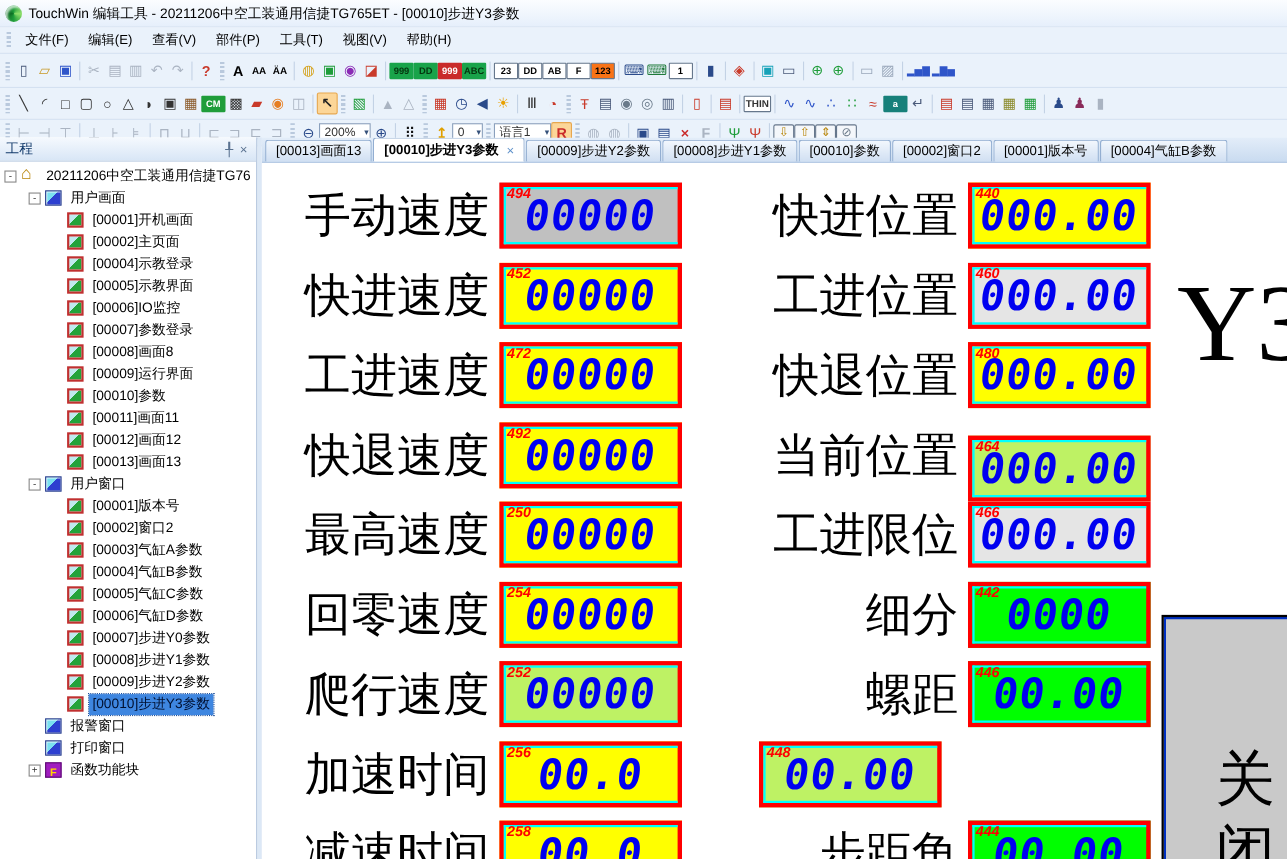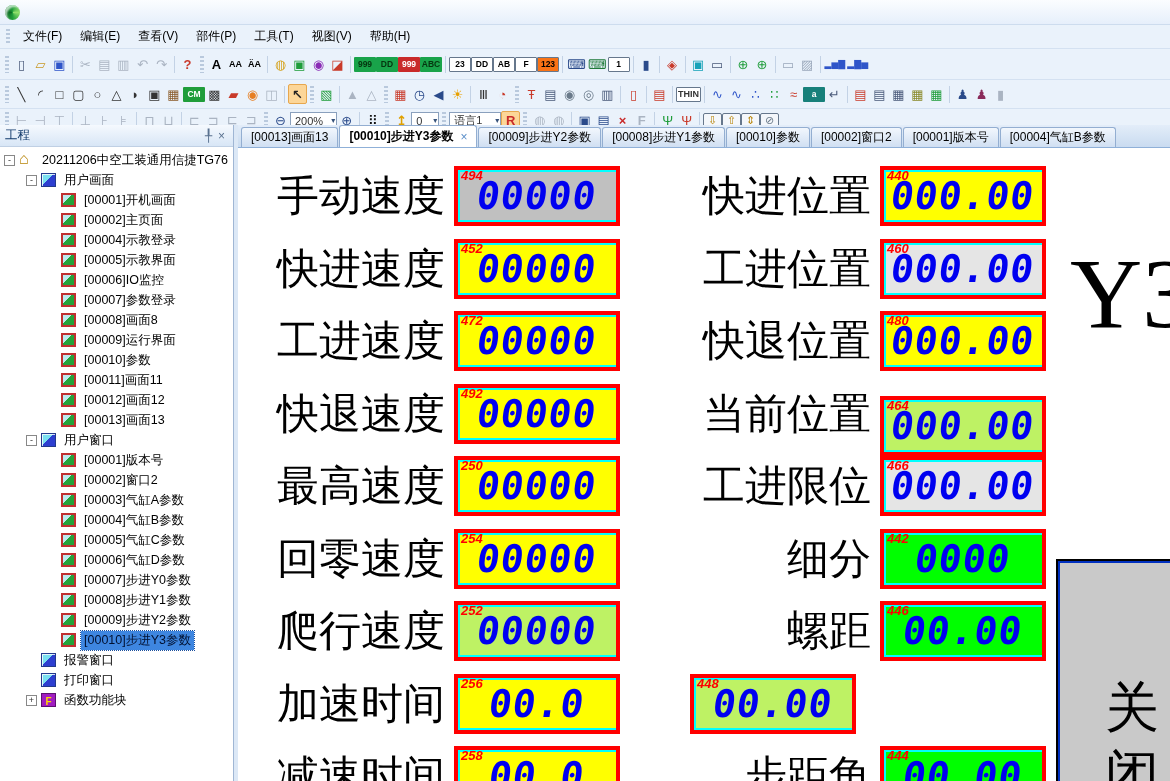--- a/index.html
+++ b/index.html
@@ -92,20 +92,21 @@
   .close-btn{position:absolute;left:818px;top:411px;width:152px;height:364px;background:#c9c9c9;
              border:2px solid #000;box-shadow:inset 0 0 0 2px #0030c0;box-sizing:border-box;
              display:flex;align-items:center;justify-content:center;}
   .close-label{width:58px;font-size:54px;line-height:1.25;word-break:break-all;text-align:center;color:#000;}
 </style>
 </head>
 <body>
 
 <div class="titlebar">
   <span class="applogo"></span>
+  <span>TouchWin 编辑工具 - 20211206中空工装通用信捷TG765ET - [00010]步进Y3参数</span>
 </div>
 
 <div class="menubar">
 
   <span class="grip" style="order:-1"></span>
 <span class="mitem">文件(F)</span>
     <span class="mitem">编辑(E)</span>
     <span class="mitem">查看(V)</span>
     <span class="mitem">部件(P)</span>
     <span class="mitem">工具(T)</span>

